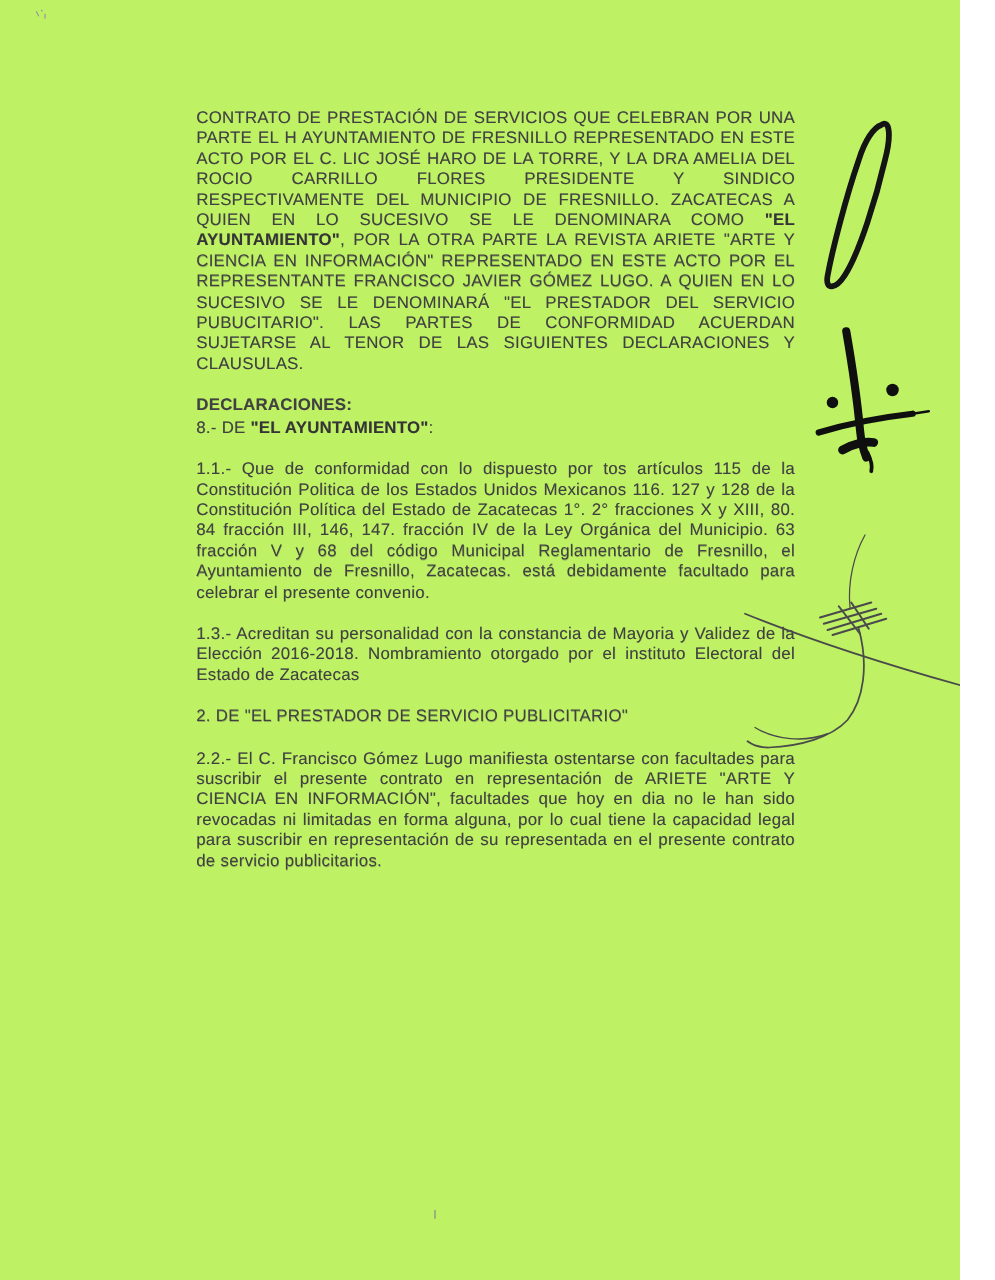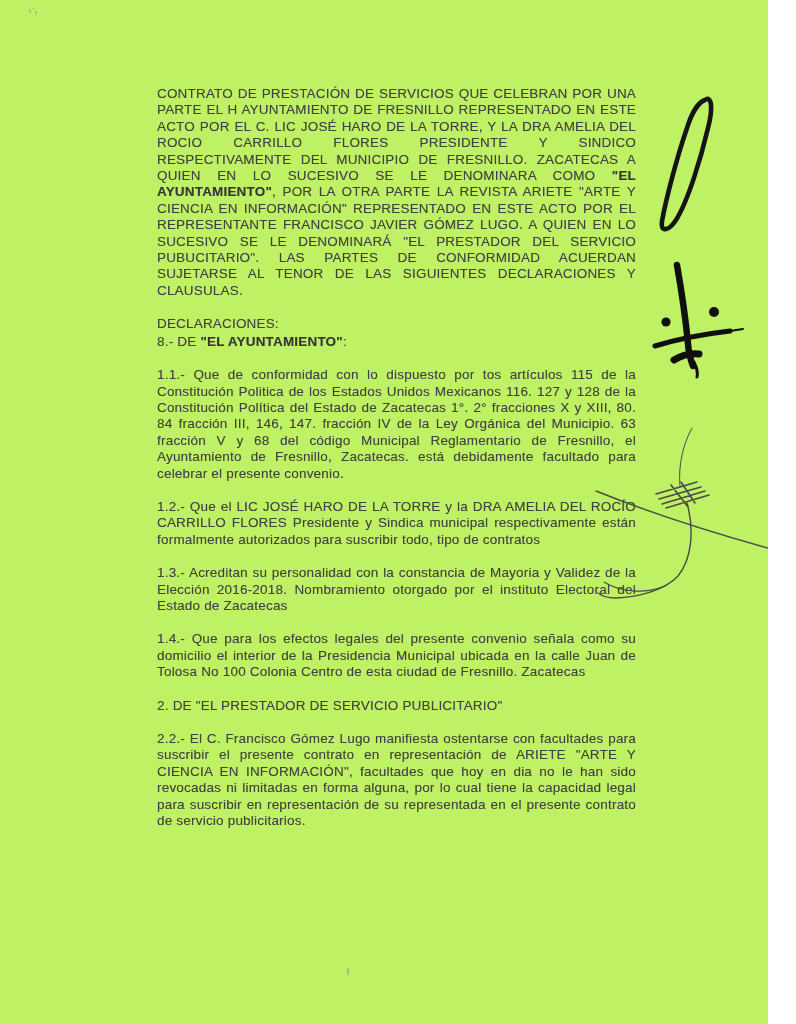--- a/index.html
+++ b/index.html
@@ -13,37 +13,35 @@
   .doc{
     position:absolute;
     left:157px; top:86px; width:479px;
     color:#414141;
     font-size:13.4px; line-height:16.4px;
     letter-spacing:.25px;
     text-align:justify;
     text-shadow:.3px .3px .45px rgba(70,70,70,.38);
   }
   .doc p{margin:0 0 17px;}
-  .doc p.tight{margin-bottom:1px;}
+  .doc p.tight{margin-bottom:1px;font-weight:bold;}
   .doc b{font-weight:bold;color:#353535;}
   .ink{position:absolute;left:0;top:0;pointer-events:none;}
 </style>
 </head>
 <body>
 
 <div class="page">
 
   <div class="doc">
       <p><span>CONTRATO DE PRESTACIÓN DE SERVICIOS QUE CELEBRAN POR UNA PARTE EL H AYUNTAMIENTO DE FRESNILLO REPRESENTADO EN ESTE ACTO POR EL C. LIC JOSÉ HARO DE LA TORRE, Y LA DRA AMELIA DEL ROCIO CARRILLO FLORES PRESIDENTE Y SINDICO RESPECTIVAMENTE DEL MUNICIPIO DE FRESNILLO. ZACATECAS A QUIEN EN LO SUCESIVO SE LE DENOMINARA COMO </span><b>"EL AYUNTAMIENTO"</b><span>, POR LA OTRA PARTE LA REVISTA ARIETE "ARTE Y CIENCIA EN INFORMACIÓN" REPRESENTADO EN ESTE ACTO POR EL REPRESENTANTE FRANCISCO JAVIER GÓMEZ LUGO. A QUIEN EN LO SUCESIVO SE LE DENOMINARÁ "EL PRESTADOR DEL SERVICIO PUBUCITARIO". LAS PARTES DE CONFORMIDAD ACUERDAN SUJETARSE AL TENOR DE LAS SIGUIENTES DECLARACIONES Y CLAUSULAS.</span></p>
       <p class="tight"><span>DECLARACIONES:</span></p>
       <p><span>8.- DE </span><b>"EL AYUNTAMIENTO"</b><span>:</span></p>
       <p><span>1.1.- Que de conformidad con lo dispuesto por tos artículos 115 de la Constitución Politica de los Estados Unidos Mexicanos 116. 127 y 128 de la Constitución Política del Estado de Zacatecas 1°. 2° fracciones X y XIII, 80. 84 fracción III, 146, 147. fracción IV de la Ley Orgánica del Municipio. 63 fracción V y 68 del código Municipal Reglamentario de Fresnillo, el Ayuntamiento de Fresnillo, Zacatecas. está debidamente facultado para celebrar el presente convenio.</span></p>
-      <p><span>1.2.- Que el LIC JOSÉ HARO DE LA TORRE y la DRA AMELIA DEL ROCÍO CARRILLO FLORES Presidente y Sindica municipal respectivamente están formalmente autorizados para suscribir todo, tipo de contratos</span></p>
       <p><span>1.3.- Acreditan su personalidad con la constancia de Mayoria y Validez de la Elección 2016-2018. Nombramiento otorgado por el instituto Electoral del Estado de Zacatecas</span></p>
-      <p><span>1.4.- Que para los efectos legales del presente convenio señala como su domicilio el interior de la Presidencia Municipal ubicada en la calle Juan de Tolosa No 100 Colonia Centro de esta ciudad de Fresnillo. Zacatecas</span></p>
       <p><span>2. DE "EL PRESTADOR DE SERVICIO PUBLICITARIO"</span></p>
       <p><span>2.2.- El C. Francisco Gómez Lugo manifiesta ostentarse con facultades para suscribir el presente contrato en representación de ARIETE "ARTE Y CIENCIA EN INFORMACIÓN", facultades que hoy en dia no le han sido revocadas ni limitadas en forma alguna, por lo cual tiene la capacidad legal para suscribir en representación de su representada en el presente contrato de servicio publicitarios.</span></p>
     </div>
 
   <svg class="ink" width="796" height="1024" viewBox="0 0 796 1024">
 
     <g stroke="#141414" fill="none" stroke-linecap="round" stroke-linejoin="round">
       <path stroke-width="4.6" d="M705 100 C712 95 713 109 708 128 C701 158 688 201 676 220 C669 231 660 233 662 221 C666 199 677 157 687 128 C692 112 699 102 705 100 Z"></path>
     </g>
 

